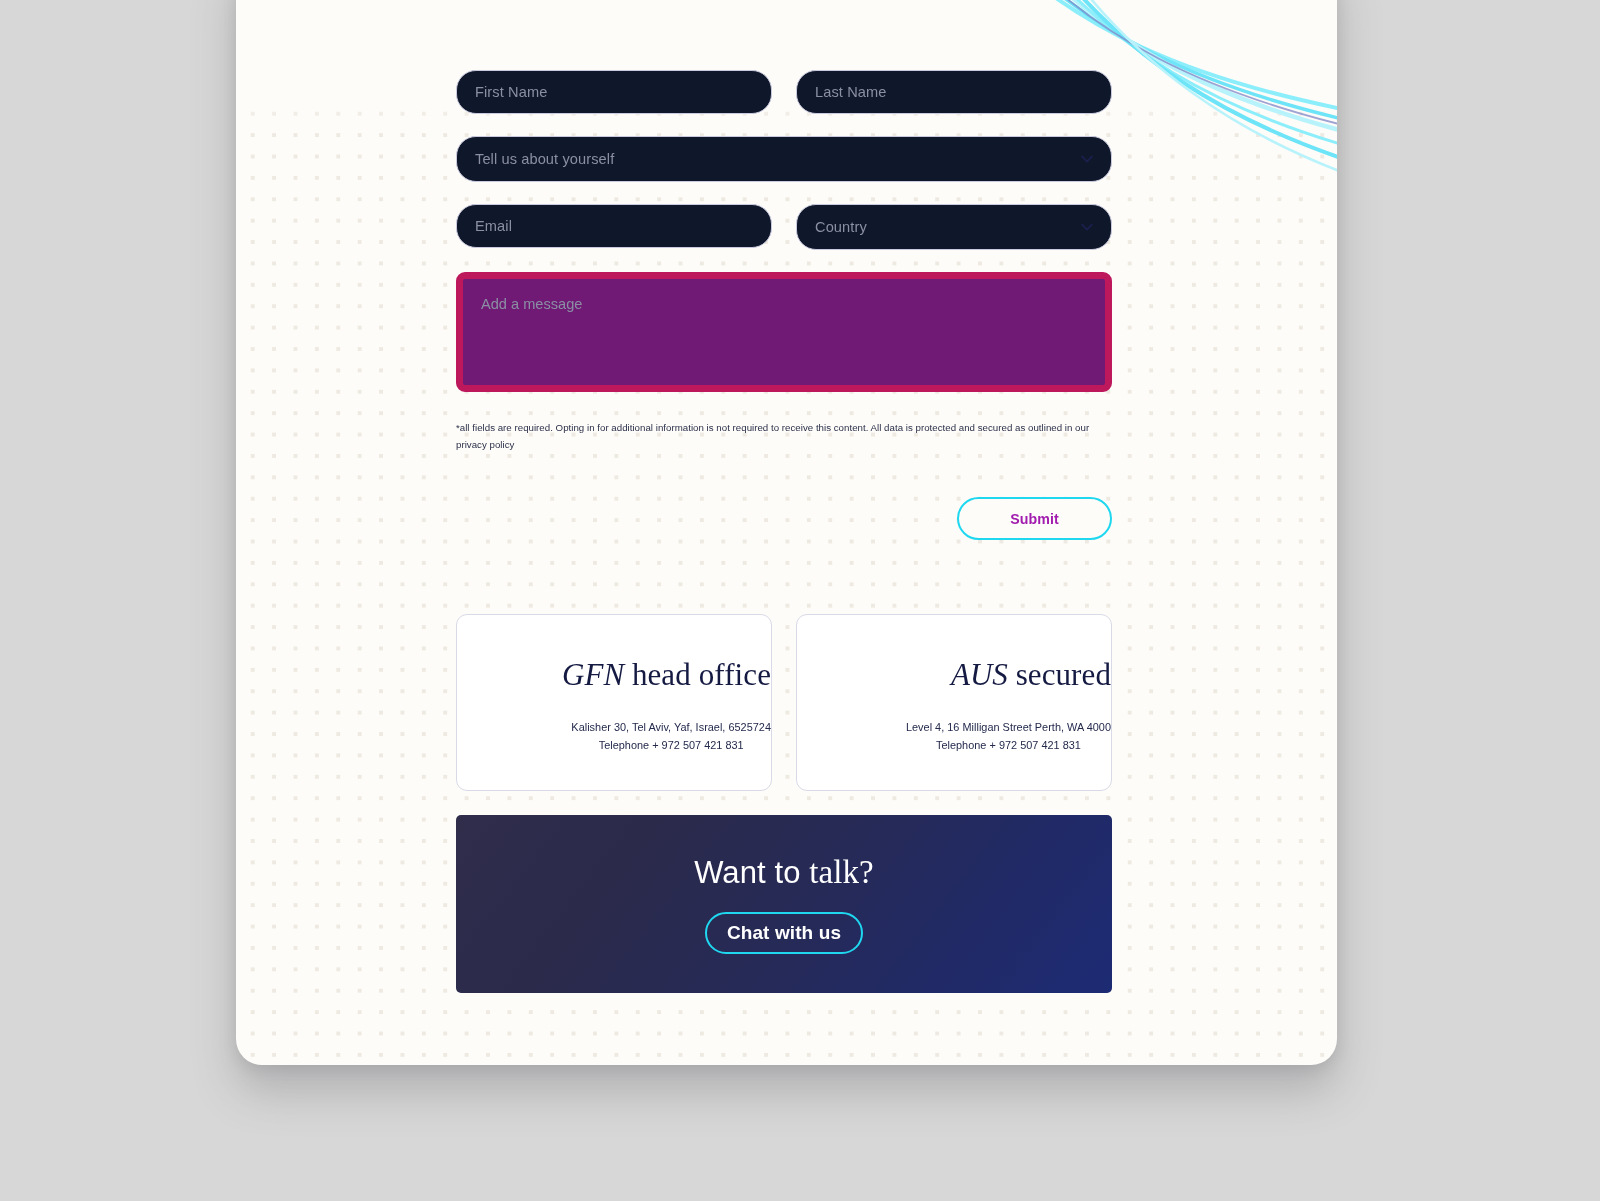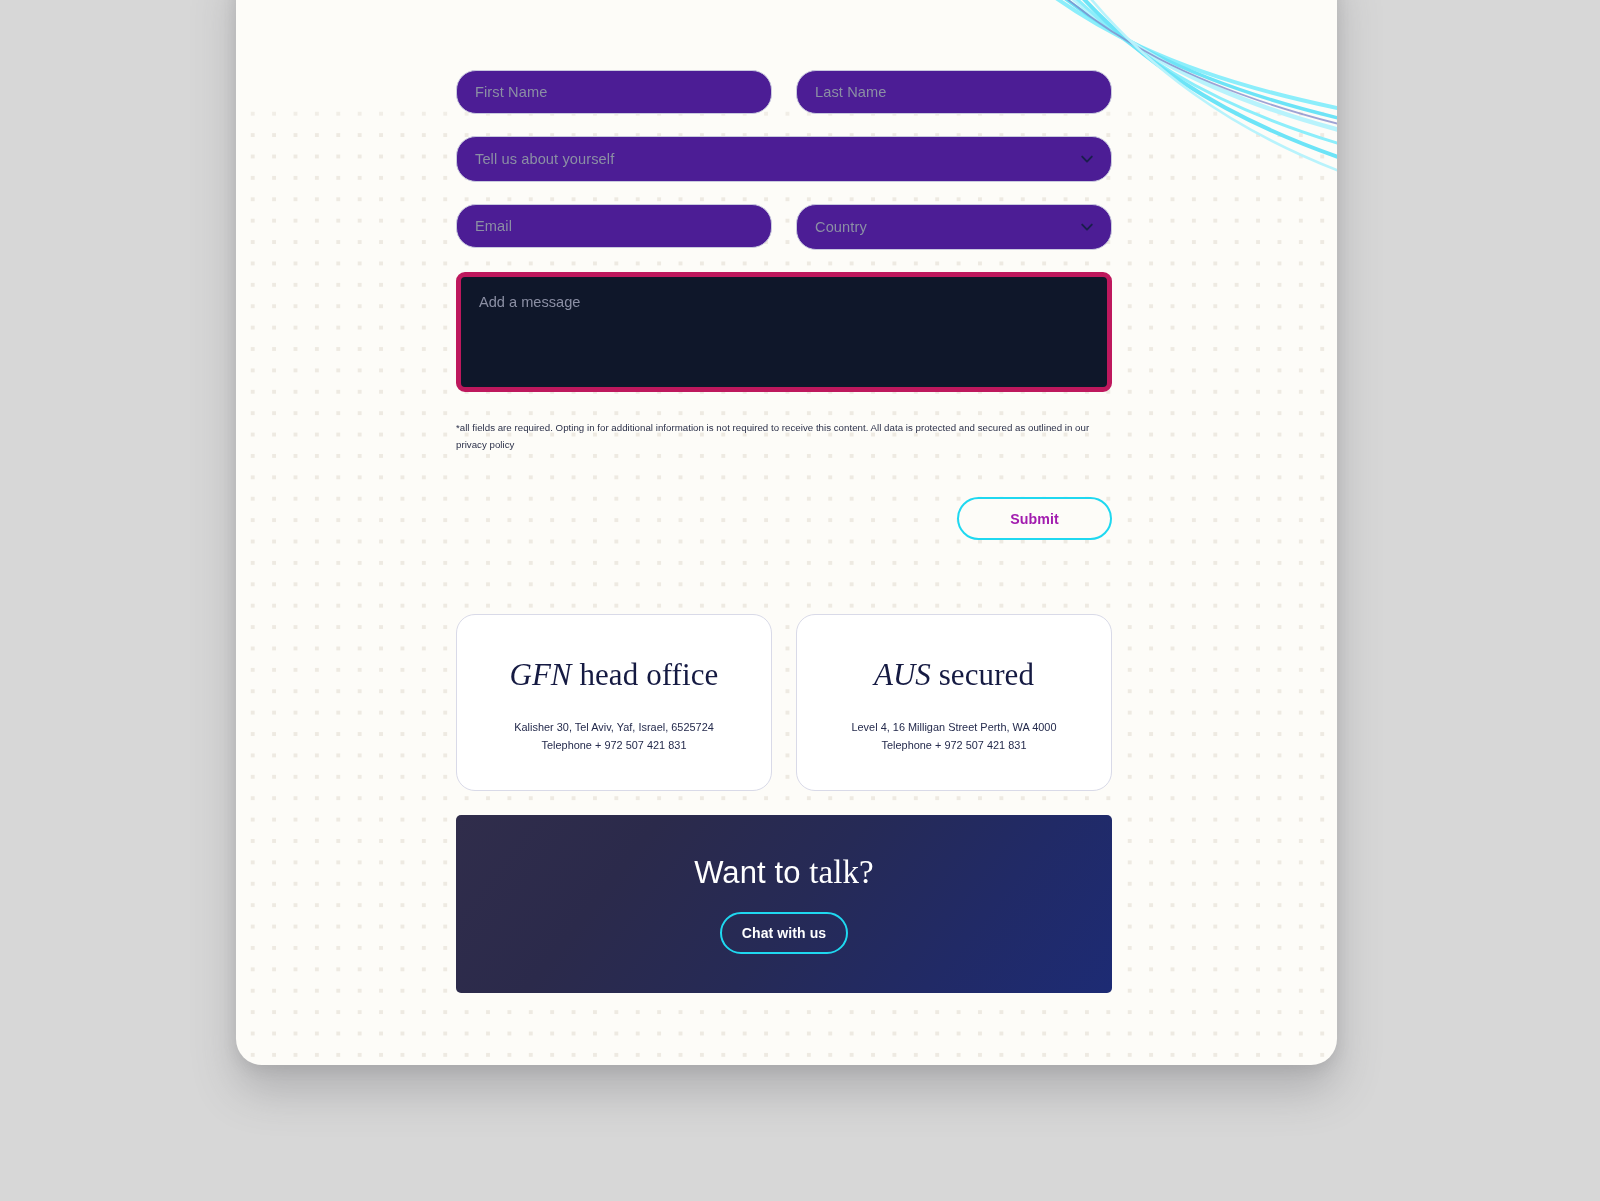--- a/index.html
+++ b/index.html
@@ -73,21 +73,21 @@
     display: flex;
     gap: 24px;
     margin-bottom: 22px;
   }
   .col { flex: 1 1 0; min-width: 0; }
 
   .field {
     position: relative;
     width: 100%;
     height: 44px;
-    background: #4c1d95;
+    background: #0f172a;
     border: 1px solid #c9cade;
     border-radius: 20px;
     display: flex;
     align-items: center;
     padding: 0 18px;
   }
   .field .ph {
     font-size: 14.6px;
     color: #8b8fa4;
     letter-spacing: .1px;
@@ -102,22 +102,22 @@
     width: 16px;
     height: 16px;
     display: block;
   }
 
   .field.wide { height: 46px; }
 
   .textarea {
     width: 100%;
     height: 120px;
-    background: #0f172a;
-    border: 5px solid #be185d;
+    background: #701a75;
+    border: 7px solid #be185d;
     border-radius: 9px;
     padding: 16px 18px;
   }
   .textarea .ph {
     font-size: 14.6px;
     color: #8b8fa4;
     line-height: 1;
   }
 
   
@@ -189,24 +189,24 @@
   .offices {
     display: flex;
     gap: 24px;
     margin-top: 74px;
   }
   .office-card {
     flex: 1 1 0;
     height: 177px;
     background: #ffffff;
     border: 1px solid #d9dae8;
-    border-radius: 19px;
+    border-radius: 11px;
     display: flex;
     flex-direction: column;
-    align-items: center;
+    align-items: flex-end;
     padding-top: 42px;
   }
   .office-title {
     font-family: "Liberation Serif", "DejaVu Serif", serif;
     font-size: 31px;
     color: #151a42;
     letter-spacing: .1px;
     white-space: nowrap;
   }
   .office-title .abbr {
@@ -250,21 +250,21 @@
     font-size: 33px;
   }
   .btn-chat {
     min-width: 119px;
     height: 42px;
     padding: 10px 20px;
     border: 2px solid #1fd8f0;
     border-radius: 999px;
     background: transparent;
     color: #ffffff;
-    font-size: 14px;
+    font-size: 19px;
     font-weight: 700;
     display: flex;
     align-items: center;
     justify-content: center;
     cursor: pointer;
     letter-spacing: .1px;
   }
 </style>
 </head>
 <body>

